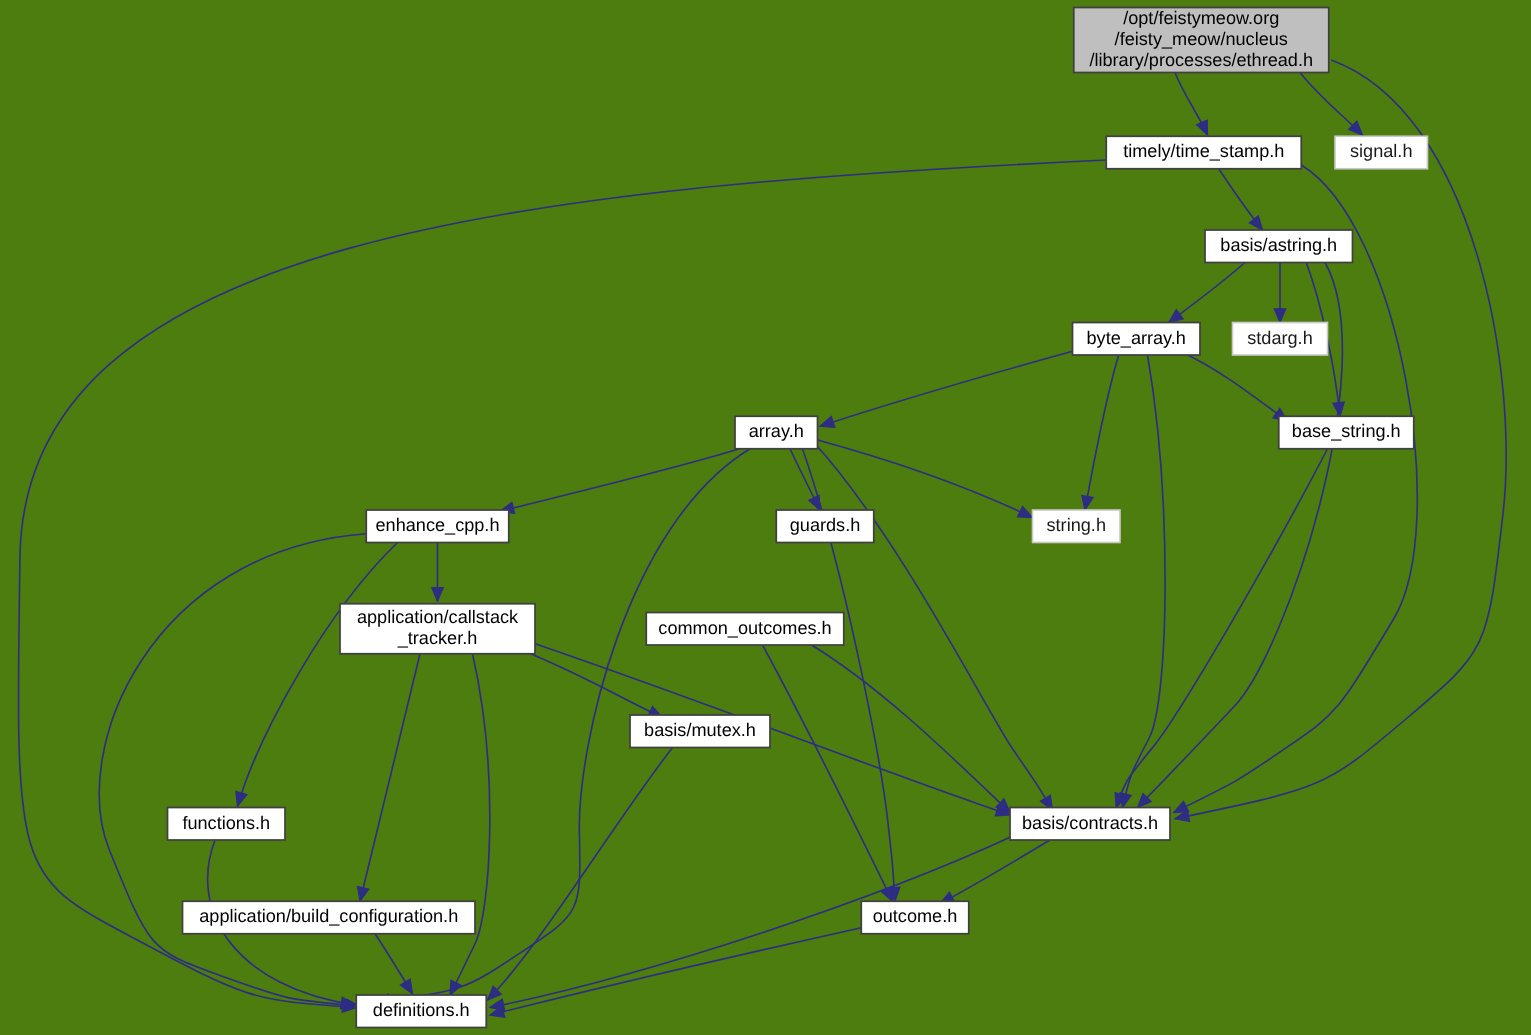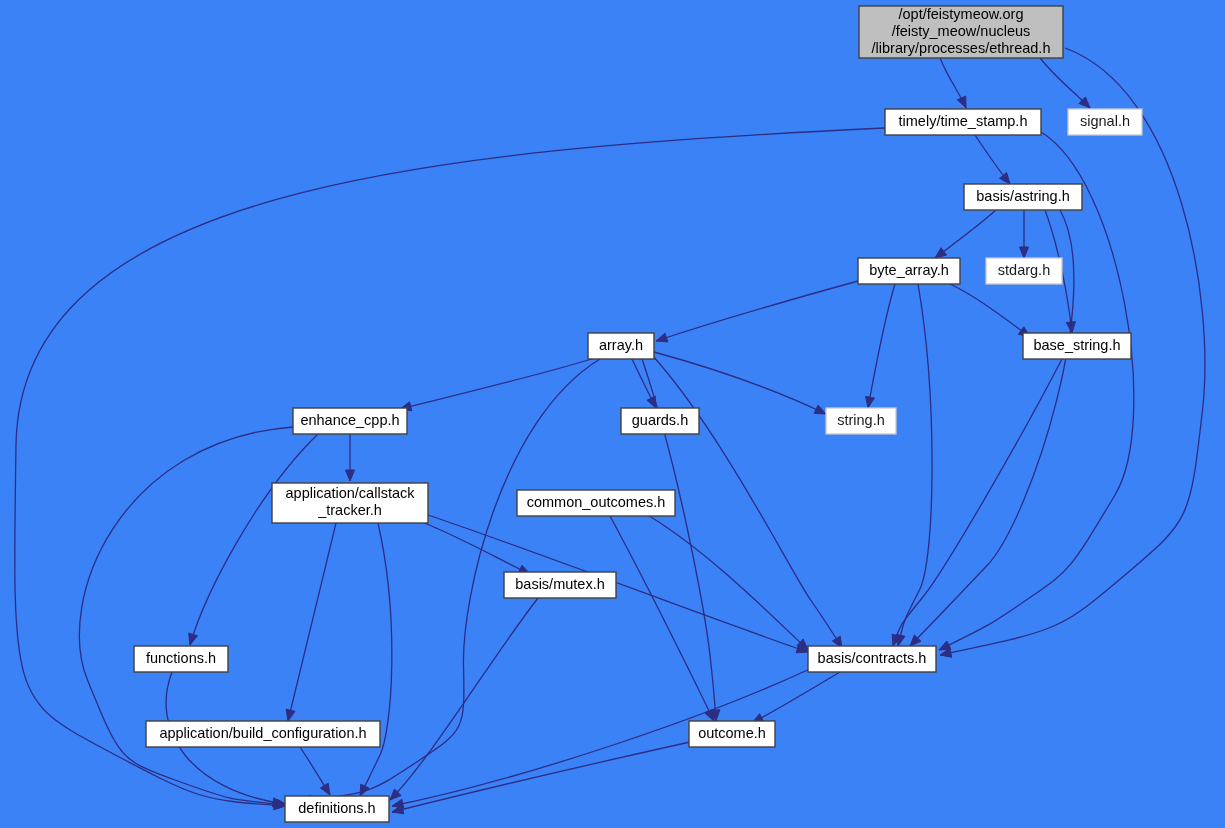--- a/index.html
+++ b/index.html
@@ -7,21 +7,21 @@
     padding: 0;
     background: #ffffff;
   }
   body {
     font-family: "Liberation Sans", sans-serif;
   }
   #graph-wrap {
     position: relative;
     width: 1225px;
     height: 828px;
-    background: #3b82f6;
+    background: #4d7c0f;
     overflow: hidden;
   }
   svg#graph {
     display: block;
     width: 1225px;
     height: 828px;
   }
   .edge path {
     fill: none;
     stroke: #2d2d84;

